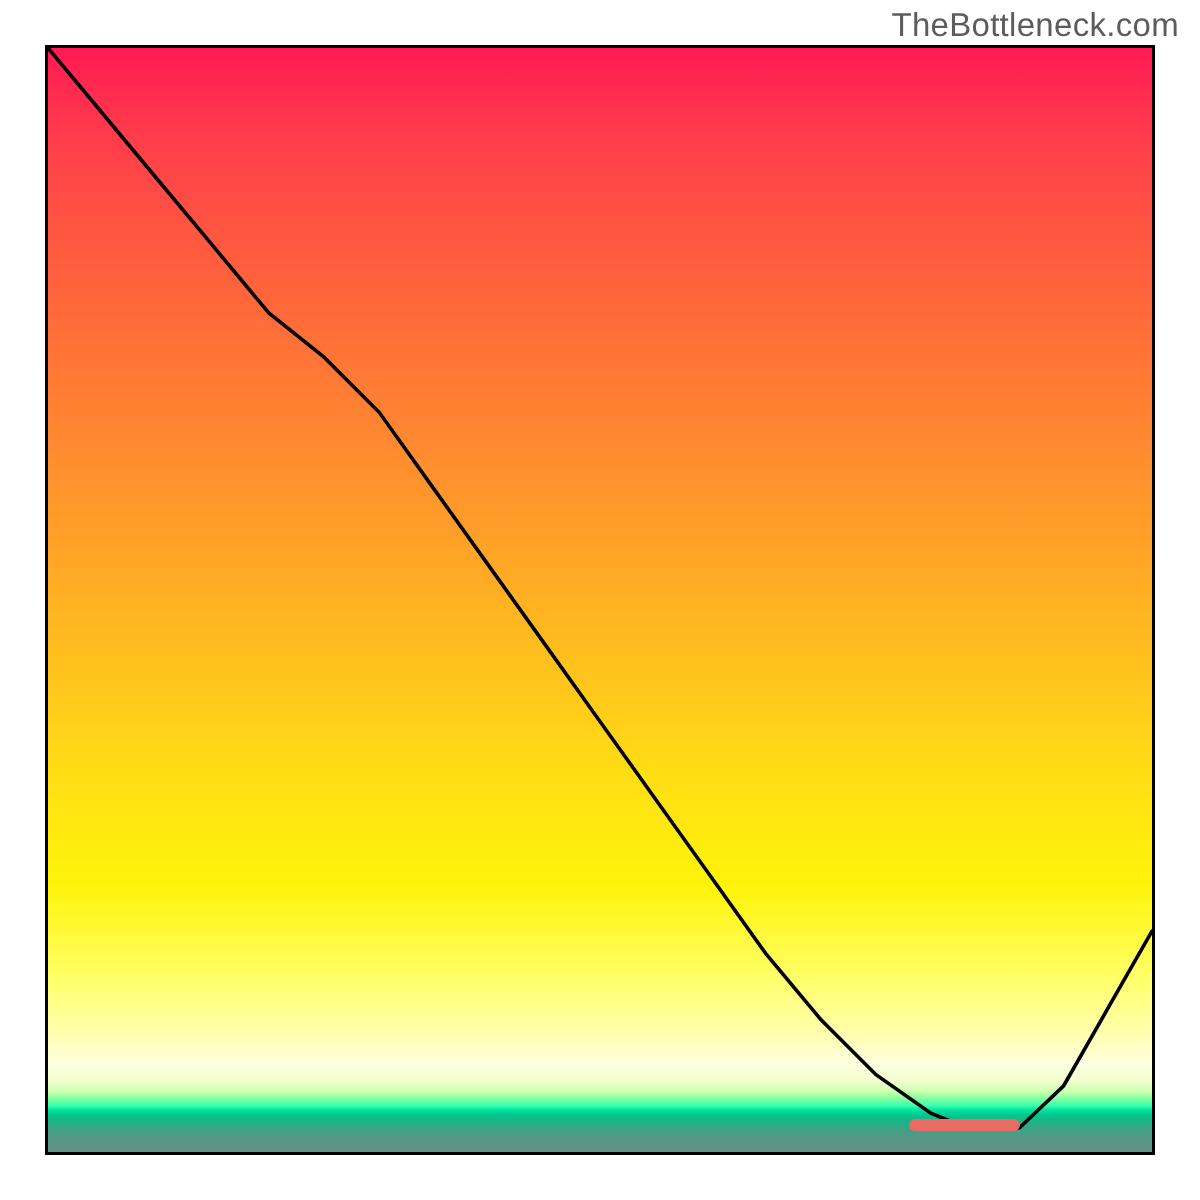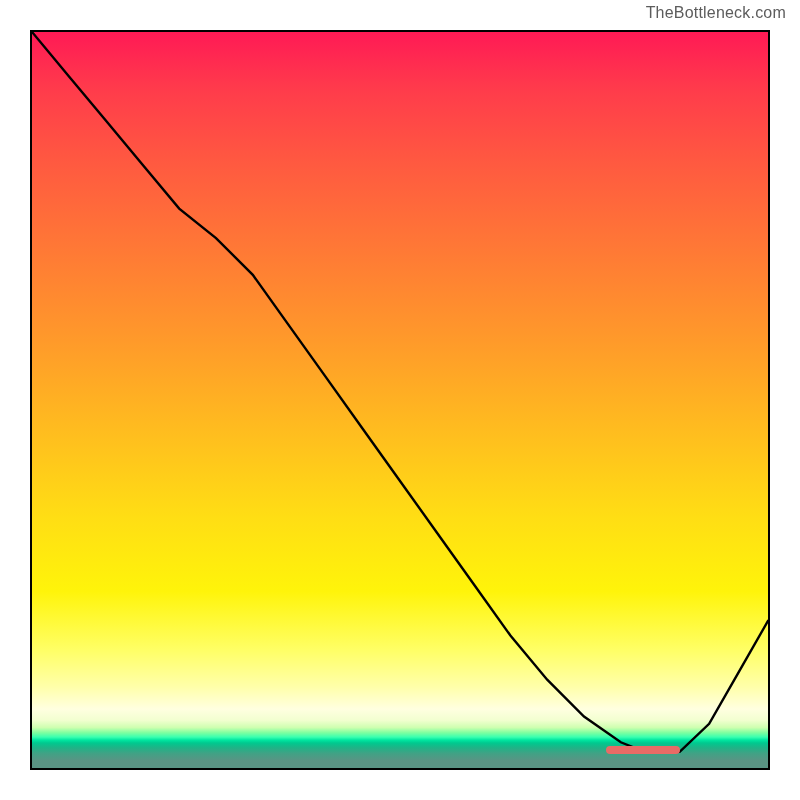--- a/index.html
+++ b/index.html
@@ -13,21 +13,21 @@
   }
   .page {
     position: relative;
     width: 800px;
     height: 800px;
   }
   .watermark {
     position: absolute;
     top: 4px;
     right: 14px;
-    font-size: 16px;
+    font-size: 22px;
     color: #5c5c5c;
     font-weight: 500;
     letter-spacing: 0.2px;
   }
   .plot-frame {
     position: absolute;
     left: 30px;
     top: 30px;
     width: 740px;
     height: 740px;

